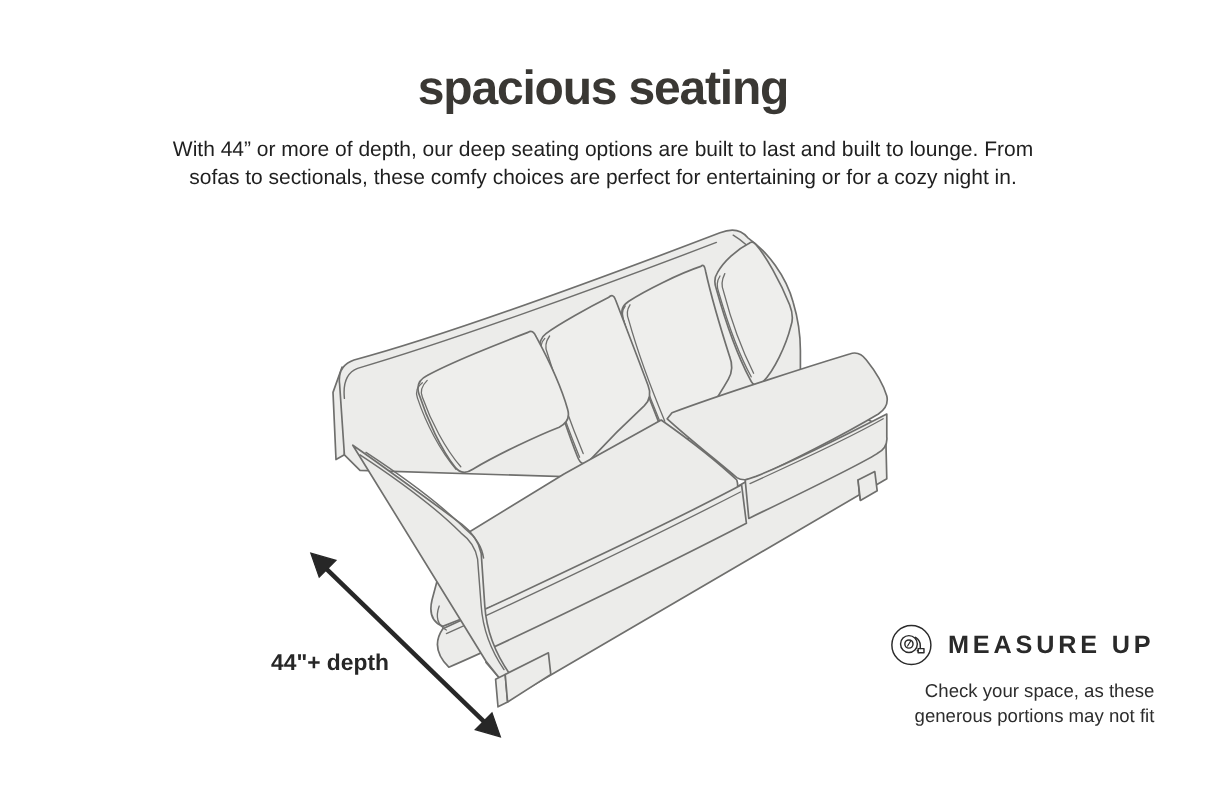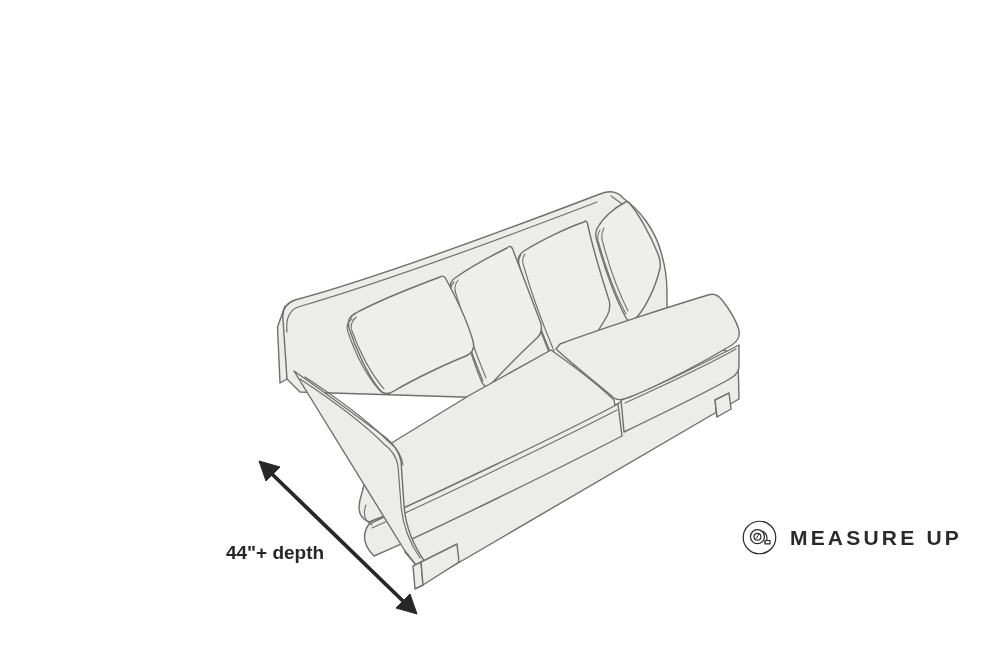--- a/index.html
+++ b/index.html
@@ -42,21 +42,26 @@
     margin-top:7px;
     text-align:right;
     font-size:15.5px;line-height:21px;color:#2d2d2d;
   }
 </style>
 </head>
 <body>
 
 <div id="canvas">
 
+  <div class="page-title">spacious seating</div>
 
+  <div class="page-desc">
+    <div>With 44” or more of depth, our deep seating options are built to last and built to lounge. From</div>
+    <div>sofas to sectionals, these comfy choices are perfect for entertaining or for a cozy night in.</div>
+  </div>
 
   <svg class="sofa-svg" width="530" height="480" viewBox="235 175 530 480">
     <g fill="#ececea" stroke="#6f6f6d" stroke-width="1.4" stroke-linejoin="round" stroke-linecap="round">
 
       <path d="M 277.5,327 L 285,306 L 292,311 L 287,379 L 280,383 Z"></path>
 
       <path d="M 287,379 L 283,320 Q 281,305 295,300
         C 370,280 490,236 600,194 Q 615,188 623,198
         C 640,210 655,230 661,252 Q 667,272 667,292
         L 667,350 L 560,400 L 300,392 Z"></path>
@@ -142,16 +147,18 @@
         <circle cx="19" cy="20.5" r="8.6"></circle>
         <circle cx="19" cy="20.5" r="4.2"></circle>
         <line x1="20.6" y1="17.6" x2="17.6" y2="22.6" stroke-width="1.2"></line>
         <path d="M 25.8,13.7 C 28.9,15.6 30.6,18.6 30.6,21.9 L 30.6,25.2"></path>
         <rect x="28.4" y="25.2" width="6" height="4.2"></rect>
         <line x1="27.6" y1="27.3" x2="28.4" y2="27.3"></line>
       </svg>
       <span class="measure-heading">MEASURE UP</span>
     </div>
     <div class="measure-note">
+      <div>Check your space, as these</div>
+      <div>generous portions may not fit</div>
     </div>
   </div>
 
 </div>
 
 </body></html>

